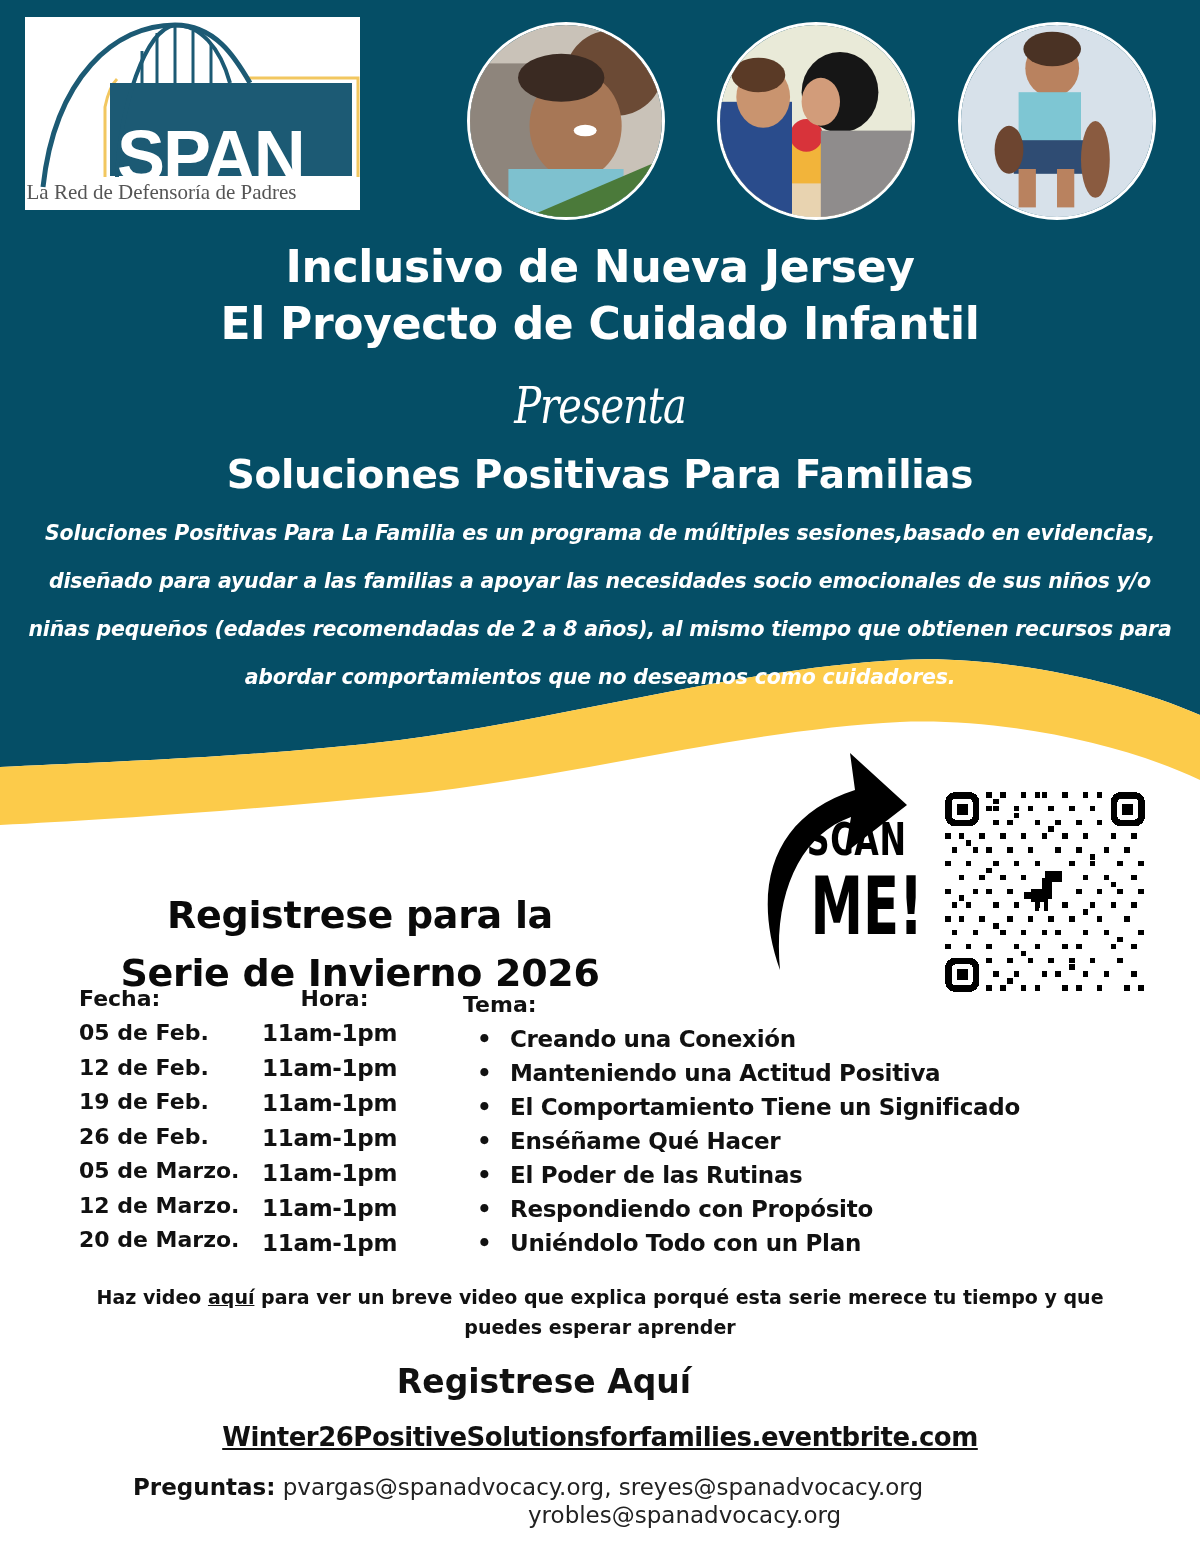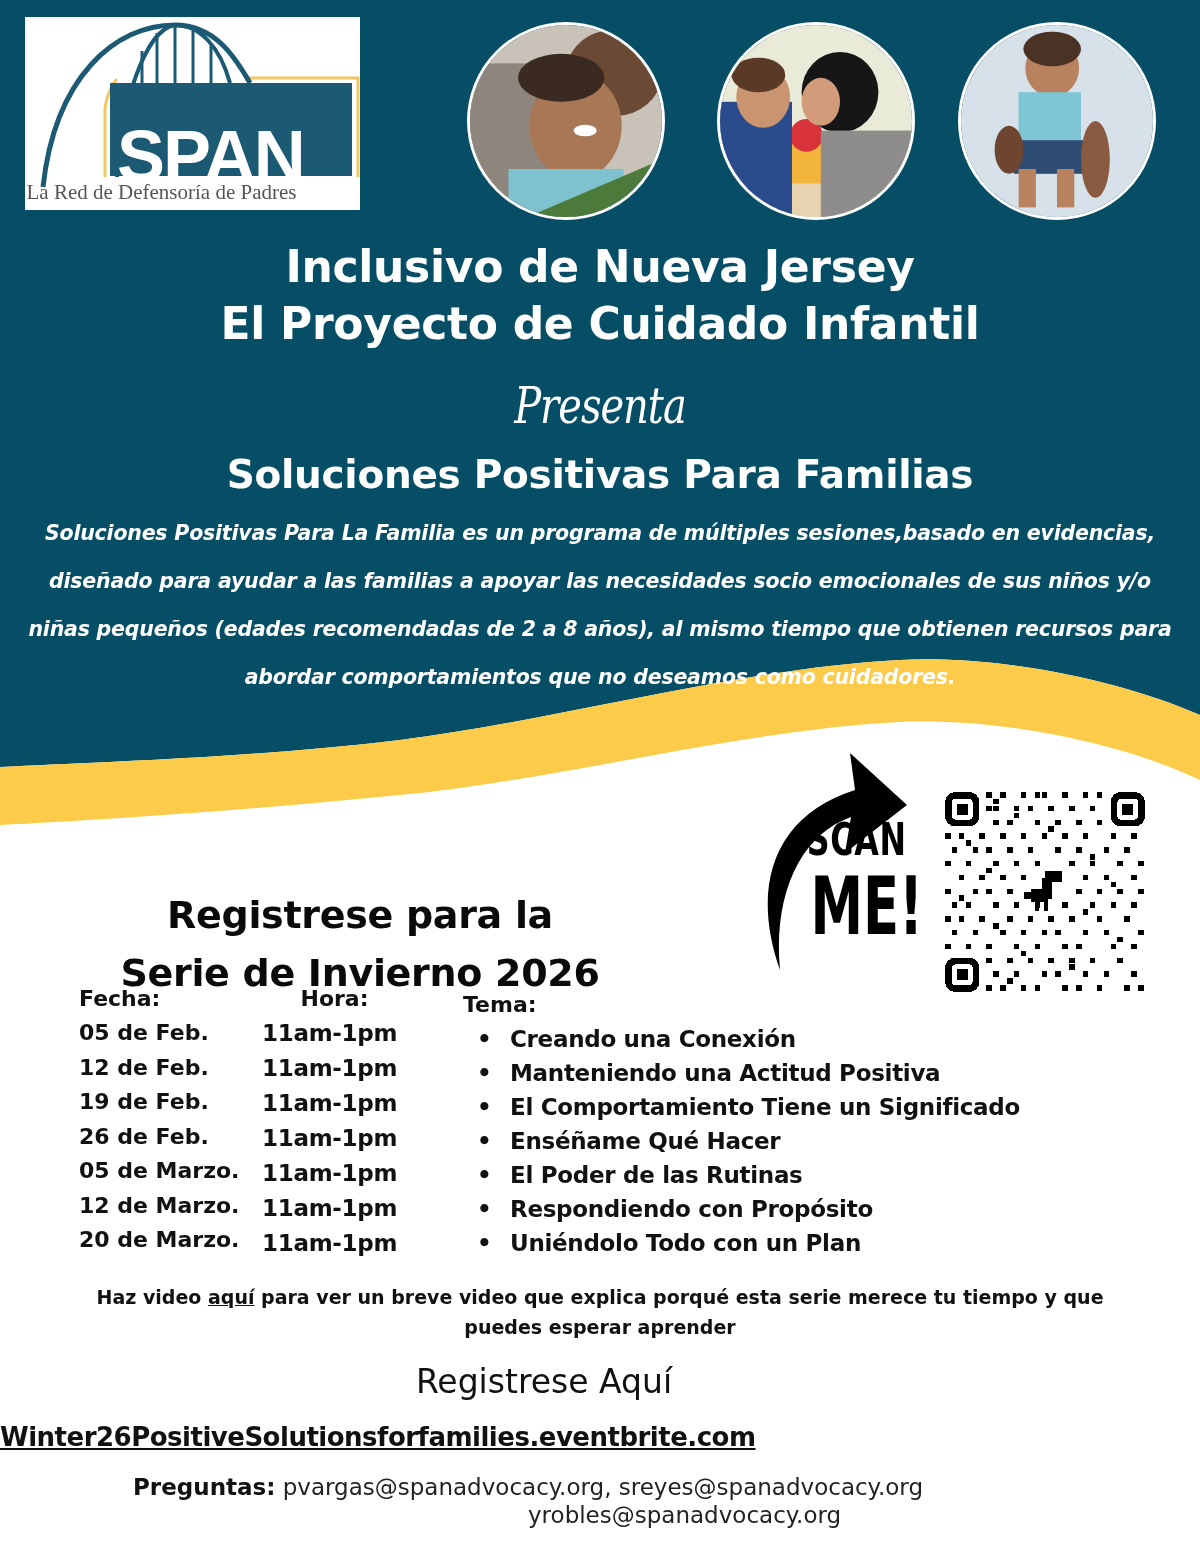--- a/index.html
+++ b/index.html
@@ -43,22 +43,22 @@
   .hours .row { font-weight: bold; font-size: 23px; line-height: 35px; white-space: nowrap; letter-spacing: -0.3px; }
 
   .topics { left: 463px; top: 988px; }
   .topics ul { list-style: none; margin-top: 0; }
   .topics li { font-weight: bold; font-size: 23px; line-height: 34px; white-space: nowrap; letter-spacing: -0.3px; position: relative; padding-left: 47px; }
   .topics li::before { content: "•"; position: absolute; left: 14px; top: 0; }
 
   .video-note { left: 60px; width: 1080px; top: 1282px; text-align: center; font-weight: bold; font-size: 19px; line-height: 30px; color: #111; }
   .video-note a { color: #111; text-decoration: underline; }
 
-  .reg-here { left: 0; width: 1088px; top: 1358px; text-align: center; font-weight: normal; font-size: 33px; line-height: 48px; }
-  .reg-link { left: 0; width: 1200px; top: 1417px; font-weight: bold; font-size: 26px; line-height: 40px; letter-spacing: -0.5px; }
+  .reg-here { left: 0; width: 1088px; top: 1358px; text-align: center; font-weight: bold; font-size: 33px; line-height: 48px; }
+  .reg-link { left: 0; width: 1200px; top: 1417px; text-align: center; font-weight: bold; font-size: 26px; line-height: 40px; letter-spacing: -0.5px; }
   .reg-link a { color: #111; text-decoration: underline; }
 
   .questions { left: 133px; top: 1473px; font-size: 23px; line-height: 28px; color: #222; white-space: nowrap; }
   .questions .lbl { font-weight: bold; color: #111; }
   .questions .line2 { display: block; padding-left: 395px; }
 </style>
 </head>
 <body>
 
 <svg id="bg-svg" viewBox="0 0 1200 900" preserveAspectRatio="none">

